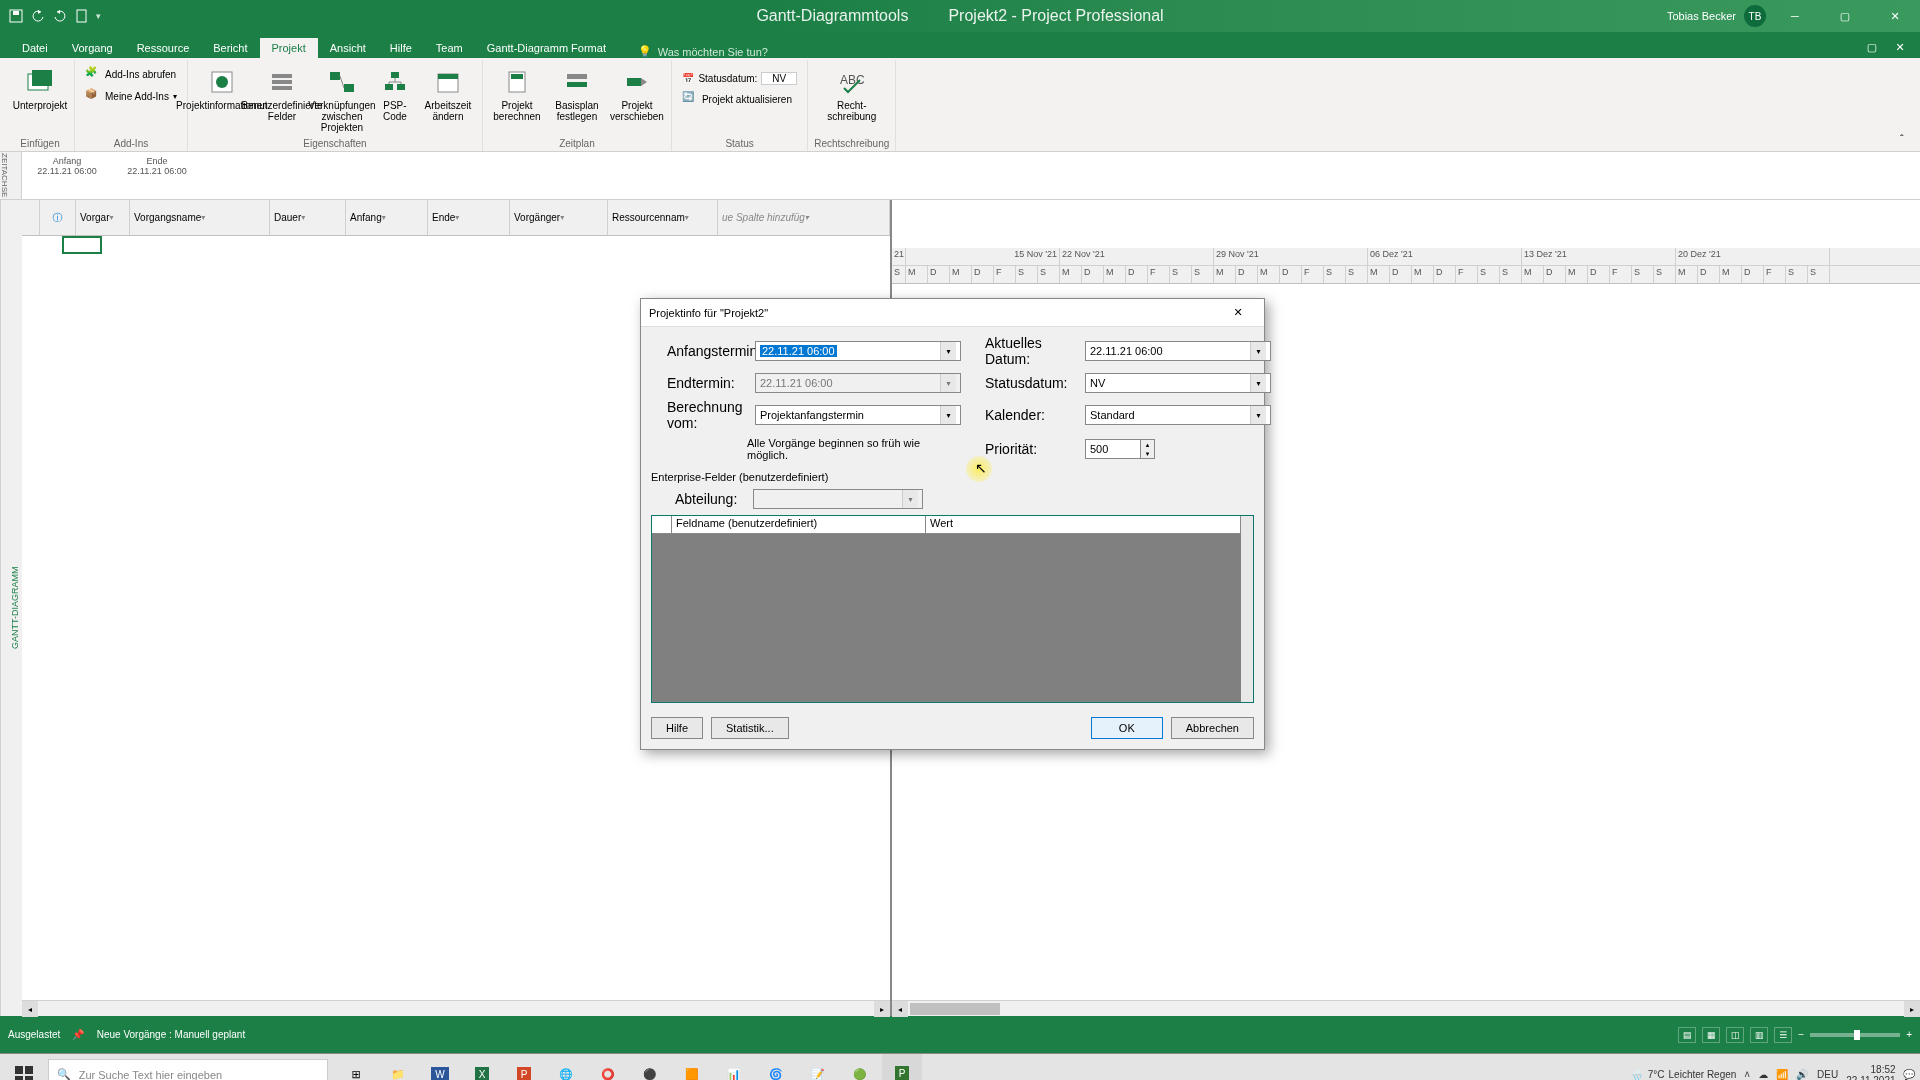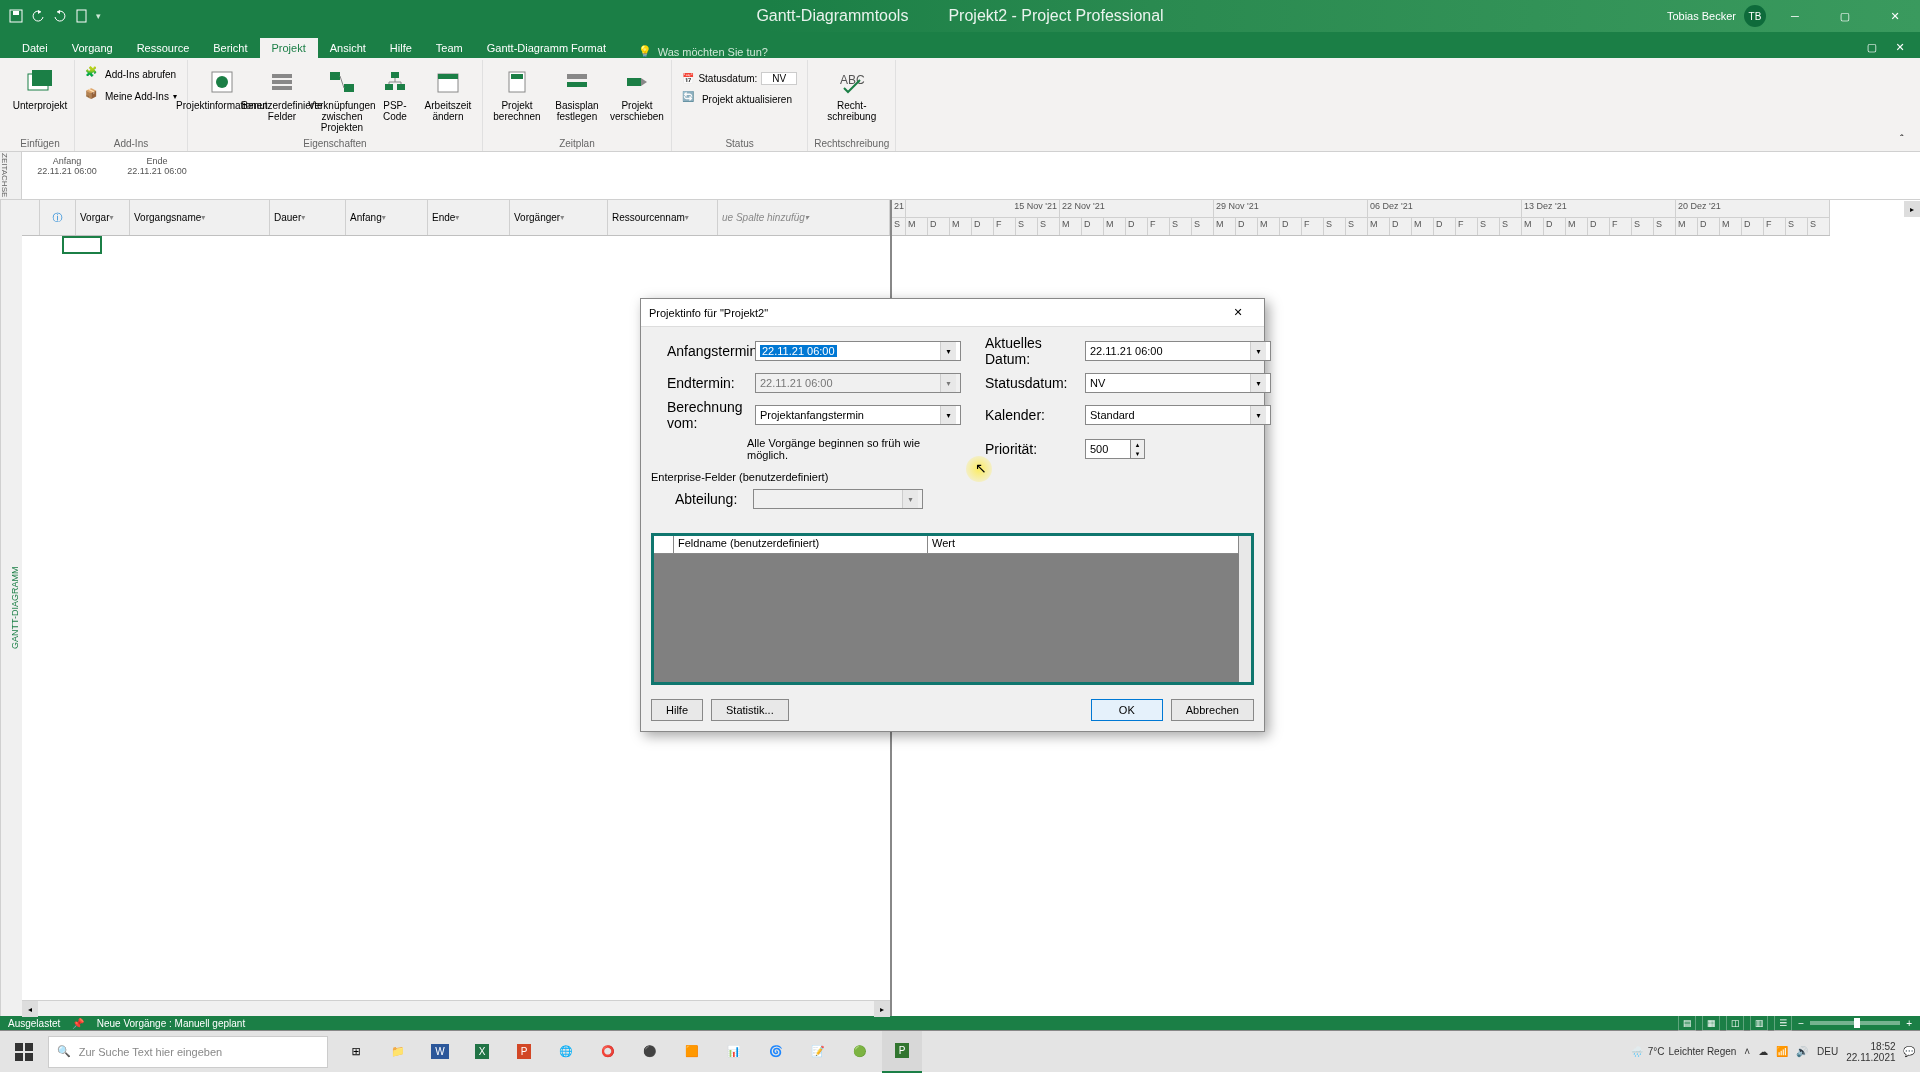--- a/index.html
+++ b/index.html
@@ -49,29 +49,29 @@
 .side-tab { width: 22px; background: #f0f0f0; border-right: 1px solid #d0d0d0; writing-mode: vertical-lr; transform: rotate(180deg); text-align: center; font-size: 9px; color: #1b7f46; padding: 10px 2px; }
 .grid { width: 870px; border-right: 2px solid #888; display: flex; flex-direction: column; }
 .grid-header { height: 36px; border-bottom: 1px solid #c0c0c0; display: flex; background: #f0f0f0; }
 .grid-col { border-right: 1px solid #d0d0d0; font-size: 10px; padding: 2px 4px; display: flex; align-items: center; position: relative; }
 .grid-col .drop { font-size: 8px; color: #888; }
 .grid-body { flex: 1; position: relative; background: #fff; }
 .grid-body .first-cell { position: absolute; left: 40px; top: 0; width: 40px; height: 18px; border: 2px solid #1b7f46; }
 .hscroll { height: 16px; background: #f0f0f0; border-top: 1px solid #d0d0d0; position: relative; }
 .hscroll .thumb { position: absolute; left: 20px; width: 200px; height: 12px; top: 2px; background: #c0c0c0; }
 .hscroll .arrow { position: absolute; width: 16px; height: 16px; top: 0; background: #ddd; display: flex; align-items: center; justify-content: center; font-size: 8px;}
-.gantt { flex: 1; display: flex; flex-direction: row; }
+.gantt { flex: 1; display: flex; flex-direction: column; margin-top: 48px; }
 .gantt-header { height: 36px; background: #f0f0f0; border-bottom: 1px solid #c0c0c0; display: flex; flex-direction: column; }
 .gantt-row1 { flex: 1; display: flex; border-bottom: 1px solid #d0d0d0; }
 .gantt-row2 { flex: 1; display: flex; }
 .gantt-cell { border-right: 1px solid #d0d0d0; font-size: 9px; padding: 1px 2px; color: #555; }
 .gantt-body { flex: 1; background: #fff; position: relative; }
 
 
-.statusbar { height: 14px; background: #1b7f46; color: #fff; display: flex; align-items: center; font-size: 10px; padding: 0 8px; gap: 12px; }
+.statusbar { height: 37px; background: #1b7f46; color: #fff; display: flex; align-items: center; font-size: 10px; padding: 0 8px; gap: 12px; }
 .statusbar .right { margin-left: auto; display: flex; gap: 6px; align-items: center; }
 .status-icon { width: 18px; height: 16px; display: inline-flex; align-items: center; justify-content: center; border: 1px solid rgba(255,255,255,0.3); font-size: 9px; }
 
 
 .taskbar { height: 42px; background: #e4e4e4; border-top: 1px solid #888; display: flex; align-items: center; }
 .start-btn { width: 48px; height: 42px; display: flex; align-items: center; justify-content: center; }
 .search-box { height: 32px; flex: 0 0 280px; background: #fff; border: 1px solid #ccc; display: flex; align-items: center; padding: 0 8px; color: #888; gap: 8px; }
 .task-icons { display: flex; gap: 2px; margin-left: 8px; }
 .task-icon { width: 40px; height: 42px; display: flex; align-items: center; justify-content: center; }
 .task-icon.active { border-bottom: 2px solid #1b7f46; background: rgba(0,0,0,0.05); }
@@ -87,21 +87,21 @@
 .form-input { height: 20px; border: 1px solid #888; background: #fff; padding: 0 4px; display: flex; align-items: center; justify-content: space-between; font-size: 11px; }
 .form-input.disabled { background: #f0f0f0; color: #777; }
 .form-input .drop { width: 16px; height: 18px; background: #e8e8e8; border-left: 1px solid #ccc; display: flex; align-items: center; justify-content: center; font-size: 8px; }
 .form-input .sel { background: #0078d4; color: #fff; padding: 0 2px; }
 .spinner { display: flex; }
 .spinner .spin-btns { width: 14px; display: flex; flex-direction: column; border: 1px solid #888; border-left: none; }
 .spinner .spin-btns div { flex:1; display:flex; align-items:center; justify-content:center; font-size:7px; background:#eee; }
 .note-text { grid-column: 1 / span 2; font-size: 11px; padding-left: 96px; }
 .section-label { grid-column: 1 / span 4; font-size: 11px; margin-top: 4px; }
 .sub-row { grid-column: 1 / span 4; display: flex; align-items: center; gap: 8px; padding-left: 8px; }
-.custom-table { margin-top: 24px; border: 3px solid #0f766e; height: 152px; display: flex; flex-direction: column; }
+.custom-table { margin-top: 6px; border: 1px solid #0f766e; height: 188px; display: flex; flex-direction: column; }
 .custom-table .hdr { height: 18px; display: flex; background: #fff; border-bottom: 1px solid #888; }
 .custom-table .hdr .c { border-right: 1px solid #888; padding: 1px 4px; font-size: 11px; }
 .custom-table .body { flex: 1; background: #808080; }
 .custom-table .vs { width: 12px; background: #e8e8e8; }
 .dialog-buttons { display: flex; padding: 6px 10px 10px 10px; gap: 8px; }
 .dlg-btn { height: 22px; padding: 0 14px; border: 1px solid #888; background: #e8e8e8; font-size: 11px; cursor: pointer; display: flex; align-items: center; }
 .dlg-btn.primary { border: 1px solid #0078d4; background: #e5f1fb; }
 .dlg-spacer { flex: 1; }
 
 
@@ -568,21 +568,21 @@
         </div>
       <div class="form-label">Kalender:</div>
       <div class="form-input">
           <span>Standard</span>
           <span class="drop">▾</span>
         </div>
 
       <div class="note-text">Alle Vorgänge beginnen so früh wie möglich.</div>
       <div class="form-label">Priorität:</div>
       <div class="spinner">
-        <div class="form-input" style="width:46px;">
+        <div class="form-input" style="width:56px;">
             <span>500</span>
           </div>
         <div class="spin-btns">
             <div>▴</div>
             <div>▾</div>
           </div>
       </div>
 
       <div class="section-label">Enterprise-Felder (benutzerdefiniert)</div>
       <div class="sub-row">

